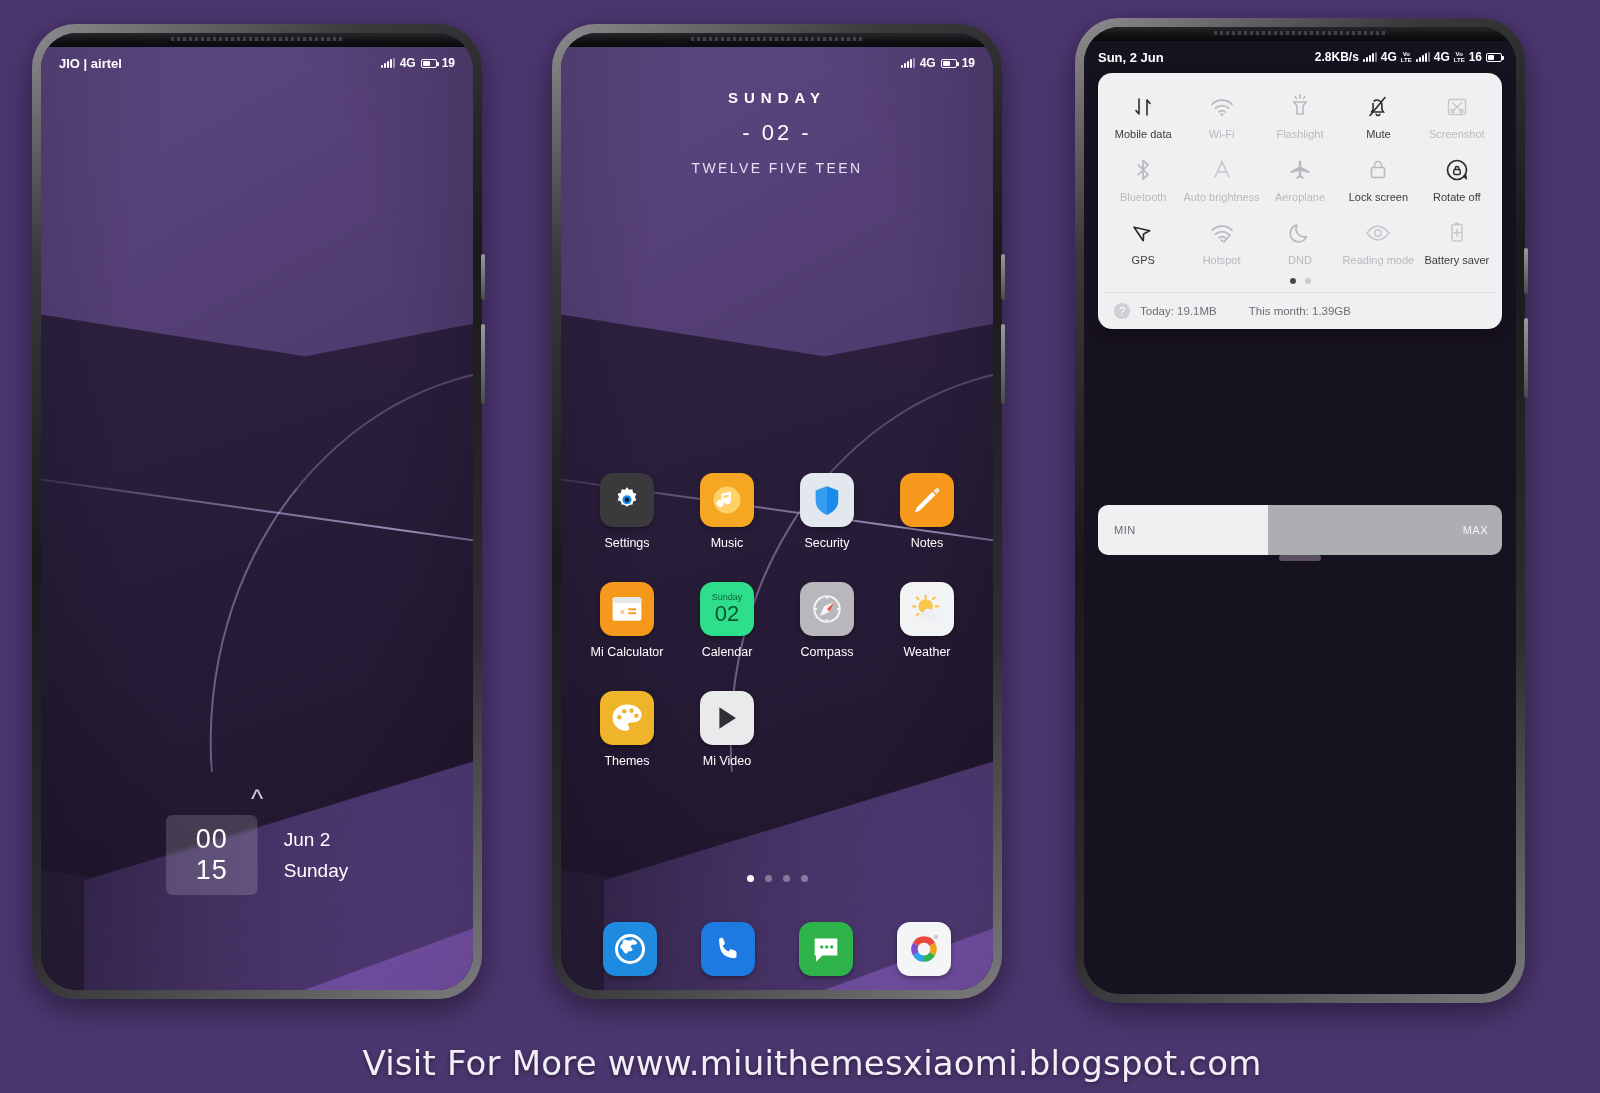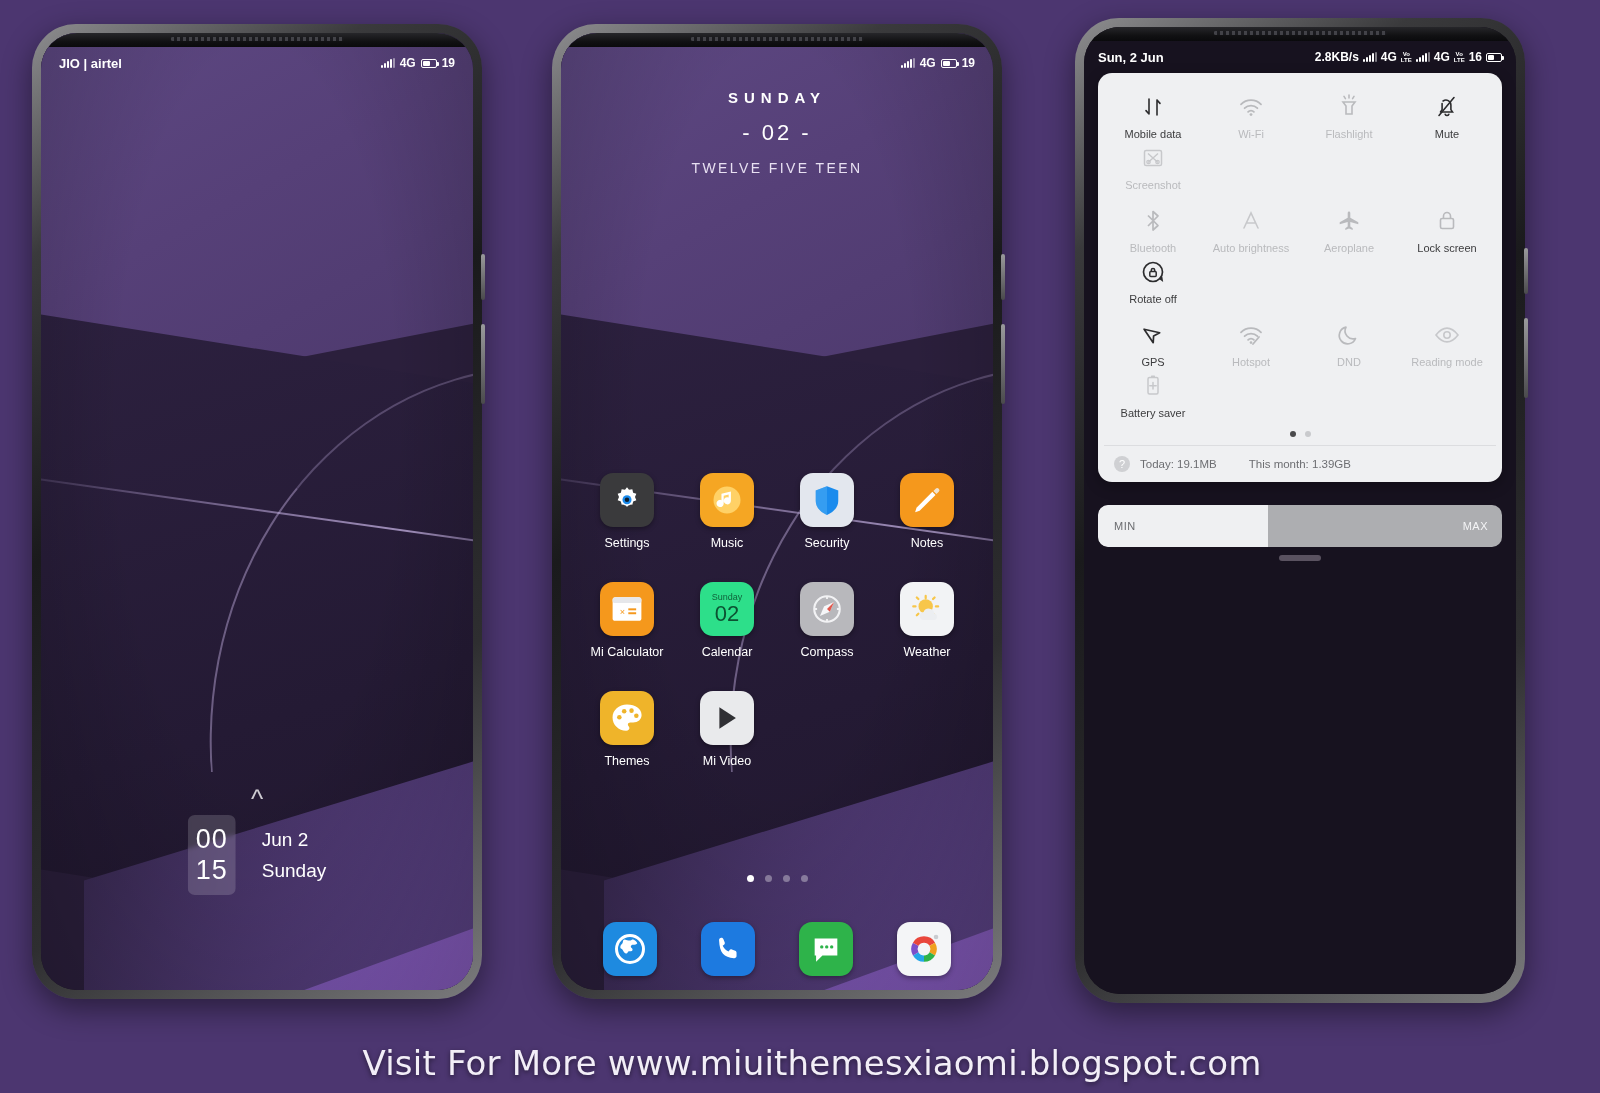--- a/index.html
+++ b/index.html
@@ -104,21 +104,21 @@
 
   
   .lock-widget {
     position:absolute; left:50%; transform:translateX(-50%);
     bottom:95px; display:flex; flex-direction:column; align-items:center; z-index:15;
   }
   .lock-chevron { color:rgba(255,255,255,.78); font-size:26px; line-height:16px; margin-bottom:8px; }
   .lock-row { display:flex; align-items:stretch; }
   .lock-time {
     background:rgba(255,255,255,.16); border-radius:7px;
-    padding:9px 8px; display:flex; flex-direction:column; align-items:center;
+    padding:9px 30px; display:flex; flex-direction:column; align-items:center;
     backdrop-filter:blur(2px);
   }
   .lock-time span { color:#fff; font-size:27px; line-height:31px; font-weight:500; letter-spacing:1px; }
   .lock-date { display:flex; flex-direction:column; justify-content:center; padding-left:26px; }
   .lock-date span { color:#fff; font-size:19px; line-height:31px; }
 
   
   .home-clock { position:absolute; top:56px; left:0; right:0; text-align:center; z-index:15; color:#fff; }
   .hc-day { font-size:15px; letter-spacing:6px; font-weight:bold; }
   .hc-num { font-size:22px; letter-spacing:3px; margin-top:14px; font-weight:400; }
@@ -145,38 +145,38 @@
   .dock { position:absolute; left:0; right:0; bottom:14px; display:flex; justify-content:space-around; padding:0 20px; z-index:15; }
   .dock .app-icon { width:54px; height:54px; }
 
   
   .qs-screen { position:absolute; inset:0; background:#17121f; }
   .qs-panel {
     position:absolute; top:46px; left:14px; right:14px;
     background:#eff0f2; border-radius:14px; padding:16px 6px 10px;
     box-shadow:0 4px 14px rgba(0,0,0,.3);
   }
-  .qs-row { display:grid; grid-template-columns:repeat(4,1fr); margin-bottom:12px; }
+  .qs-row { display:grid; grid-template-columns:repeat(5,1fr); margin-bottom:12px; }
   .qs-tile { display:flex; flex-direction:column; align-items:center; }
   .qs-ico { height:36px; display:flex; align-items:center; justify-content:center; }
   .qs-lbl { font-size:11px; color:#3c3c3e; margin-top:3px; text-align:center; white-space:nowrap; }
   .qs-lbl.dim { color:#b9babd; }
   .qs-dots { display:flex; justify-content:center; gap:9px; margin:4px 0 8px; }
   .qs-dots i { width:6px; height:6px; border-radius:50%; background:#c9cacd; display:block; }
   .qs-dots i.on { background:#4a4a4c; }
   .qs-foot { border-top:1px solid #dcdde0; padding-top:10px; display:flex; align-items:center; gap:10px; padding-left:10px; }
   .qs-foot .q-ico {
     width:16px; height:16px; border-radius:50%; background:#cfd0d3; color:#fff;
     font-size:11px; display:flex; align-items:center; justify-content:center; flex:none;
   }
   .qs-foot span { font-size:11.5px; color:#6d6e72; }
   .qs-foot .sep { width:12px; }
 
   .bright {
-    position:absolute; left:14px; right:14px; height:42px;
+    position:absolute; left:14px; right:14px; height:50px;
     background:#adaeb1; border-radius:10px; overflow:hidden;
     display:flex; align-items:center;
   }
   .bright .fill { position:absolute; left:0; top:0; bottom:0; background:#eff0f2; border-radius:10px 0 0 10px; }
   .bright .bmin { position:relative; color:#6b6c70; font-size:11px; margin-left:16px; letter-spacing:.5px; }
   .bright .bmax { position:absolute; right:14px; color:#f4f4f6; font-size:11px; letter-spacing:.5px; }
   .handle {
     position:absolute; left:50%; transform:translateX(-50%);
     width:42px; height:6px; border-radius:3px; background:#5a5260;
   }

